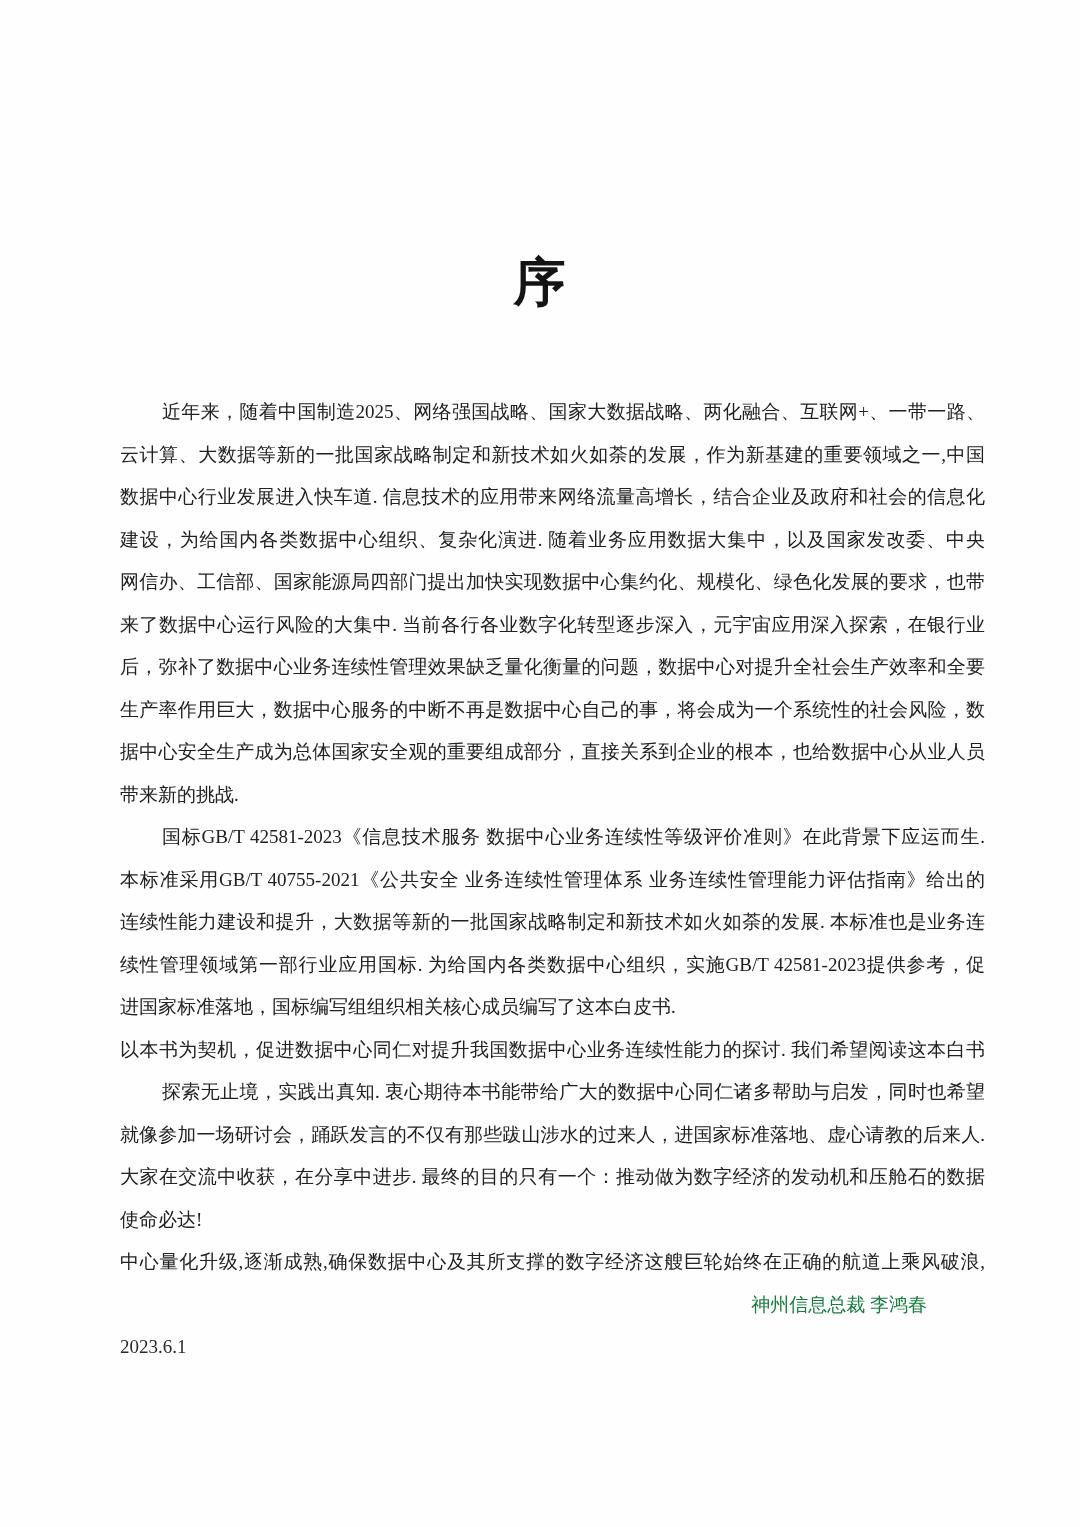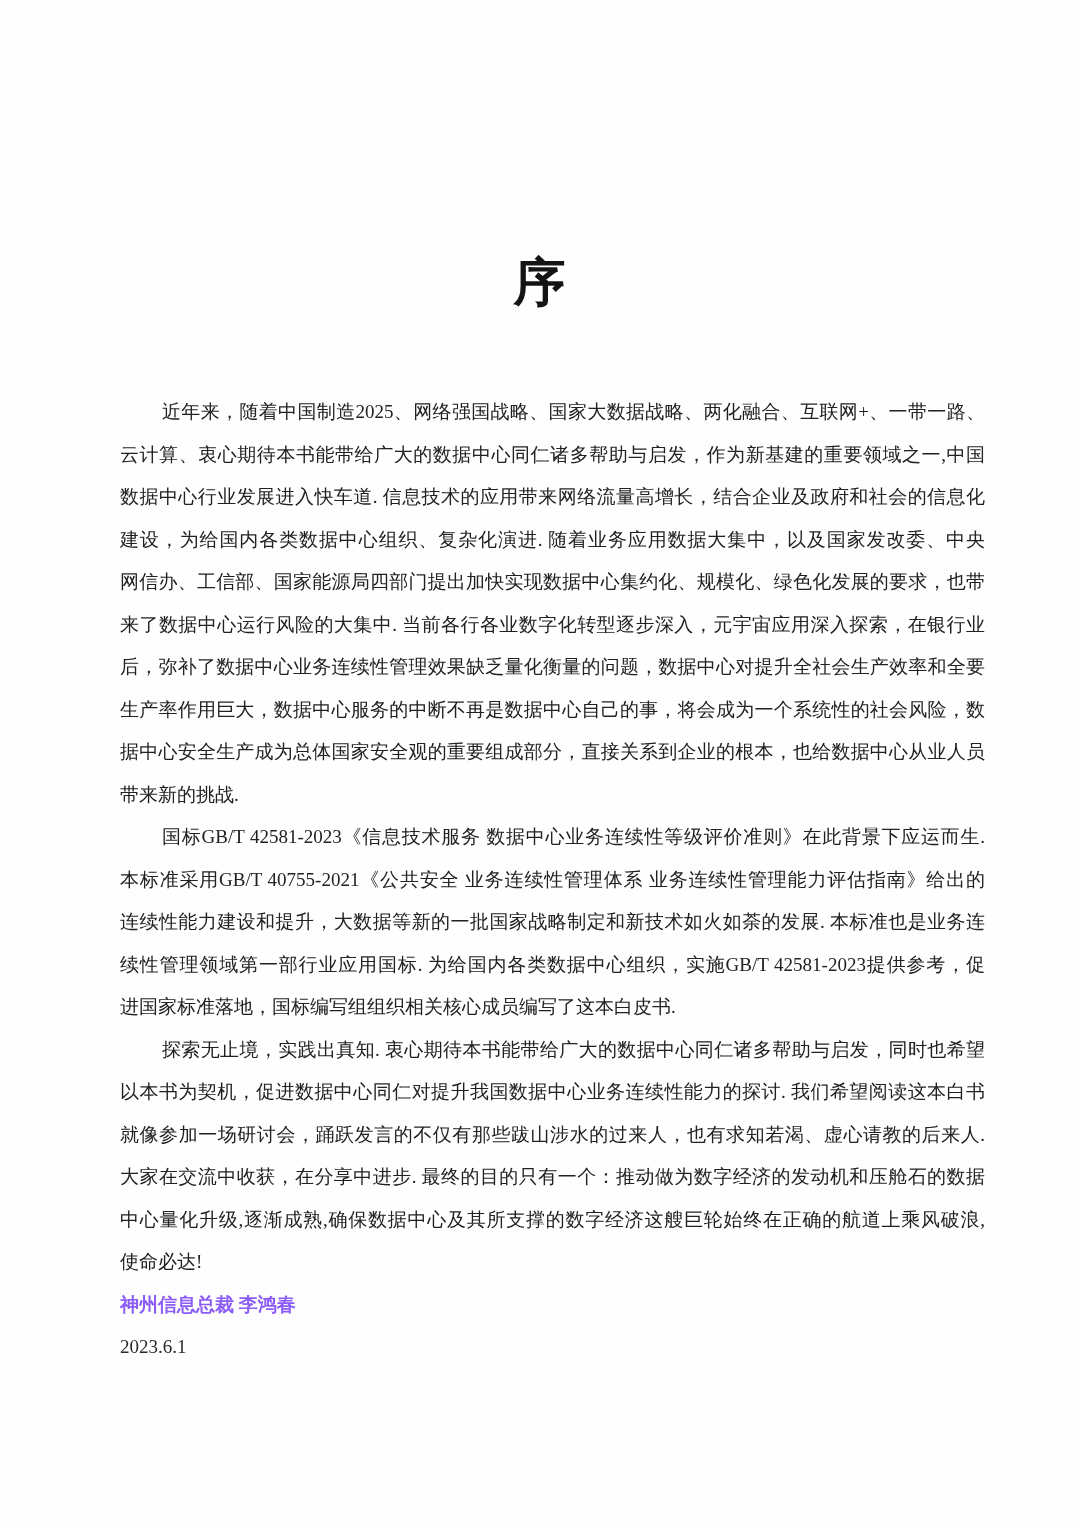--- a/index.html
+++ b/index.html
@@ -43,68 +43,67 @@
     overflow: hidden;
     white-space: normal;
   }
   .just {
     text-align: justify;
     text-align-last: justify;
   }
   .indent { text-indent: 42px; }
   .end { text-align: left; }
   .sig-line {
-    text-align: left;
+    text-align: right;
     padding-right: 58px;
-    color: #8b5cf6;
-    font-weight: bold;
+    color: #15803d;
   }
   .date-line {
     text-align: left;
     padding-right: 80px;
     color: #2a2a2a;
   }
 </style>
 </head>
 <body>
 
 <div class="page">
 
   <h1 class="title">序</h1>
 
   <main class="body">
 
     <section class="para">
       <span class="line just indent">近年来，随着中国制造2025、网络强国战略、国家大数据战略、两化融合、互联网+、一带一路、</span>
-      <span class="line just">云计算、衷心期待本书能带给广大的数据中心同仁诸多帮助与启发，作为新基建的重要领域之一,中国</span>
+      <span class="line just">云计算、大数据等新的一批国家战略制定和新技术如火如荼的发展，作为新基建的重要领域之一,中国</span>
       <span class="line just">数据中心行业发展进入快车道. 信息技术的应用带来网络流量高增长，结合企业及政府和社会的信息化</span>
       <span class="line just">建设，为给国内各类数据中心组织、复杂化演进. 随着业务应用数据大集中，以及国家发改委、中央</span>
       <span class="line just">网信办、工信部、国家能源局四部门提出加快实现数据中心集约化、规模化、绿色化发展的要求，也带</span>
       <span class="line just">来了数据中心运行风险的大集中. 当前各行各业数字化转型逐步深入，元宇宙应用深入探索，在银行业</span>
       <span class="line just">后，弥补了数据中心业务连续性管理效果缺乏量化衡量的问题，数据中心对提升全社会生产效率和全要素</span>
       <span class="line just">生产率作用巨大，数据中心服务的中断不再是数据中心自己的事，将会成为一个系统性的社会风险，数</span>
       <span class="line just">据中心安全生产成为总体国家安全观的重要组成部分，直接关系到企业的根本，也给数据中心从业人员</span>
       <span class="line end">带来新的挑战.</span>
     </section>
 
     <section class="para">
       <span class="line just indent">国标GB/T 42581-2023《信息技术服务 数据中心业务连续性等级评价准则》在此背景下应运而生.</span>
       <span class="line just">本标准采用GB/T 40755-2021《公共安全 业务连续性管理体系 业务连续性管理能力评估指南》给出的</span>
       <span class="line just">连续性能力建设和提升，大数据等新的一批国家战略制定和新技术如火如荼的发展. 本标准也是业务连</span>
       <span class="line just">续性管理领域第一部行业应用国标. 为给国内各类数据中心组织，实施GB/T 42581-2023提供参考，促</span>
       <span class="line end">进国家标准落地，国标编写组组织相关核心成员编写了这本白皮书.</span>
     </section>
 
     <section class="para">
+      <span class="line just">以本书为契机，促进数据中心同仁对提升我国数据中心业务连续性能力的探讨. 我们希望阅读这本白书</span>
       <span class="line just indent">探索无止境，实践出真知. 衷心期待本书能带给广大的数据中心同仁诸多帮助与启发，同时也希望</span>
-      <span class="line just">以本书为契机，促进数据中心同仁对提升我国数据中心业务连续性能力的探讨. 我们希望阅读这本白书</span>
-      <span class="line just">就像参加一场研讨会，踊跃发言的不仅有那些跋山涉水的过来人，也有求知若渴、虚心请教的后来人.</span>
+      <span class="line just">就像参加一场研讨会，踊跃发言的不仅有那些跋山涉水的过来人，进国家标准落地、虚心请教的后来人.</span>
       <span class="line just">大家在交流中收获，在分享中进步. 最终的目的只有一个：推动做为数字经济的发动机和压舱石的数据</span>
+      <span class="line end">使命必达!</span>
       <span class="line just">中心量化升级,逐渐成熟,确保数据中心及其所支撑的数字经济这艘巨轮始终在正确的航道上乘风破浪,</span>
-      <span class="line end">使命必达!</span>
     </section>
 
     <div class="line sig-line">神州信息总裁  李鸿春</div>
     <div class="line date-line">2023.6.1</div>
 
   </main>
 
 </div>
 
 </body></html>

